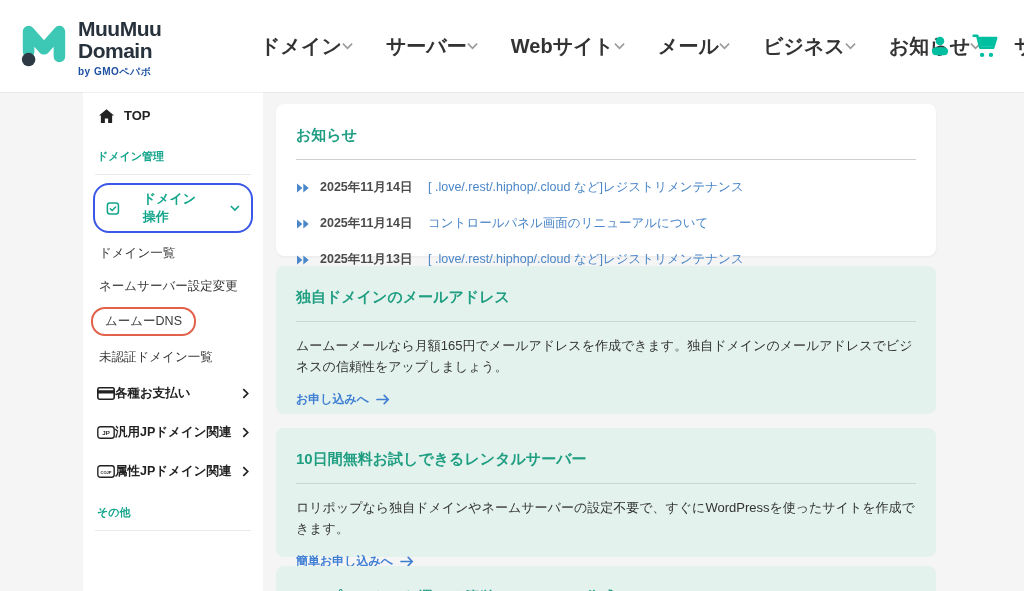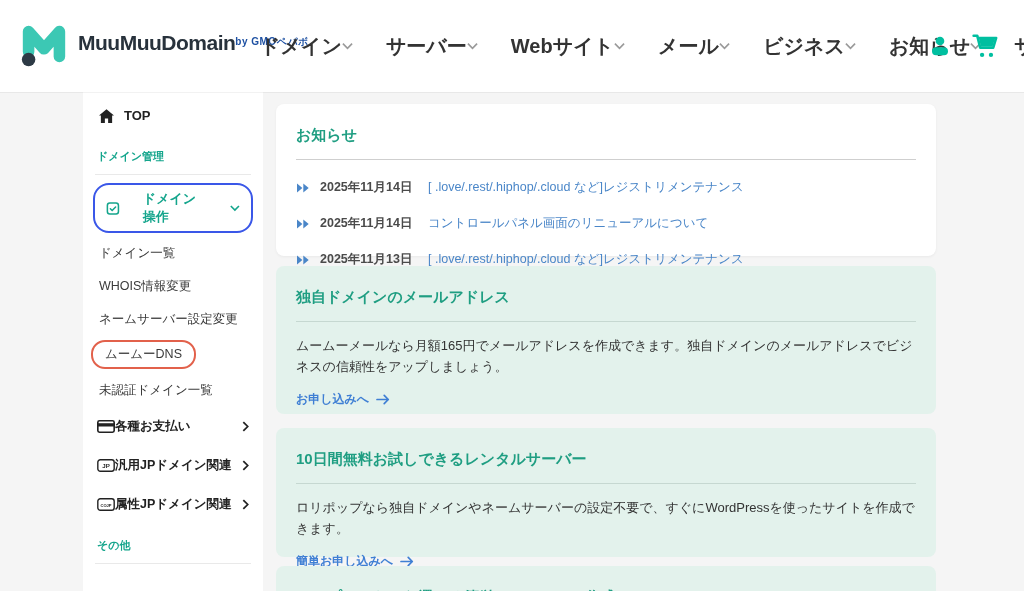--- a/index.html
+++ b/index.html
@@ -9,21 +9,21 @@
     background:#f5f5f5;
     font-family:"Liberation Sans","DejaVu Sans",sans-serif;
     color:#333;
   }
   
   .header {
     position:absolute; top:0; left:0; width:1024px; height:92px;
     background:#fff; box-shadow:0 1px 0 rgba(0,0,0,0.05); z-index:5;
   }
   .logo { position:absolute; left:18px; top:16px; display:flex; gap:8px; cursor:pointer; }
-  .logo-text { display:flex; line-height:1; margin-top:16px;justify-content:flex-end; }
+  .logo-text { display:flex; flex-direction:column; line-height:1; margin-top:2px;justify-content:flex-end; }
   .logo-name { font-size:21px; font-weight:bold; color:#28323c; letter-spacing:-0.5px; line-height:1.04; }
   .logo-byline { font-size:10px; font-weight:bold; color:#1d50a2; margin-top:5px; letter-spacing:0.5px; }
   .hdr-nav { position:absolute; left:260px; top:0; height:92px; display:flex; align-items:center; gap:33px; }
   .nav-item { display:flex; align-items:center; gap:0; font-size:20px; font-weight:bold; color:#333; cursor:pointer; white-space:nowrap; }
   .hdr-icons { position:absolute; right:26px; top:0; height:92px; display:flex; align-items:center; gap:20px; }
   .hdr-icon { cursor:pointer; display:flex; }
 
   
   .sidebar {
     position:absolute; left:83px; top:92px; width:180px; height:499px;
@@ -162,21 +162,20 @@
       <rect x="2" y="2" width="16" height="16" rx="3.5" fill="none" stroke="#14a58c" stroke-width="2.2"></rect>
       <path d="M6.3 10.4l2.6 2.6 5-5.2" fill="none" stroke="#14a58c" stroke-width="2.2" stroke-linecap="round" stroke-linejoin="round"></path>
     </svg>
     <span>ドメイン操作</span>
     <svg class="chev" width="12" height="8" viewBox="0 0 12 8">
         <path d="M1 1.5l5 5 5-5" fill="none" stroke="#14a58c" stroke-width="2"></path>
       </svg>
   </div>
 
   <div class="side-link">ドメイン一覧</div>
-  <div class="side-link">WHOIS情報変更</div>
   <div class="side-link">ネームサーバー設定変更</div>
   <div class="side-link dns-row">
     <span class="dns-badge">ムームーDNS</span>
   </div>
   <div class="side-link">未認証ドメイン一覧</div>
 
   <div class="side-exp">
     <svg width="18" height="15" viewBox="0 0 22 18">
       <rect x="1" y="2" width="20" height="14" rx="2" fill="none" stroke="#222" stroke-width="2"></rect>
       <rect x="1" y="5" width="20" height="4" fill="#222"></rect>

